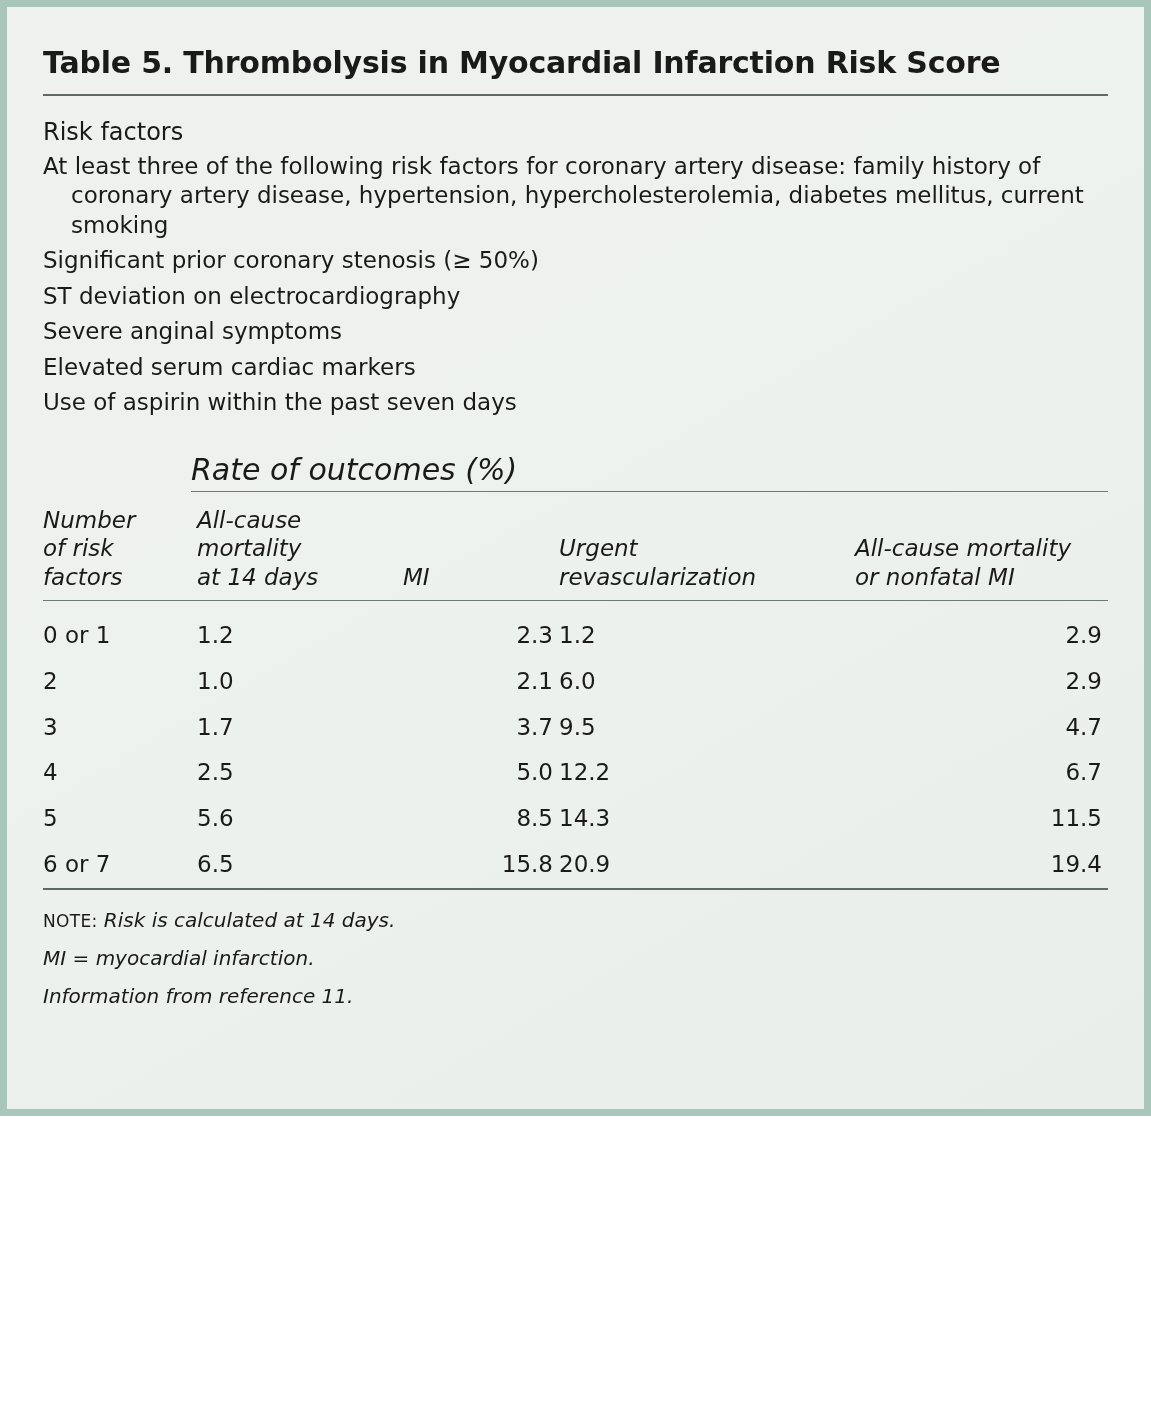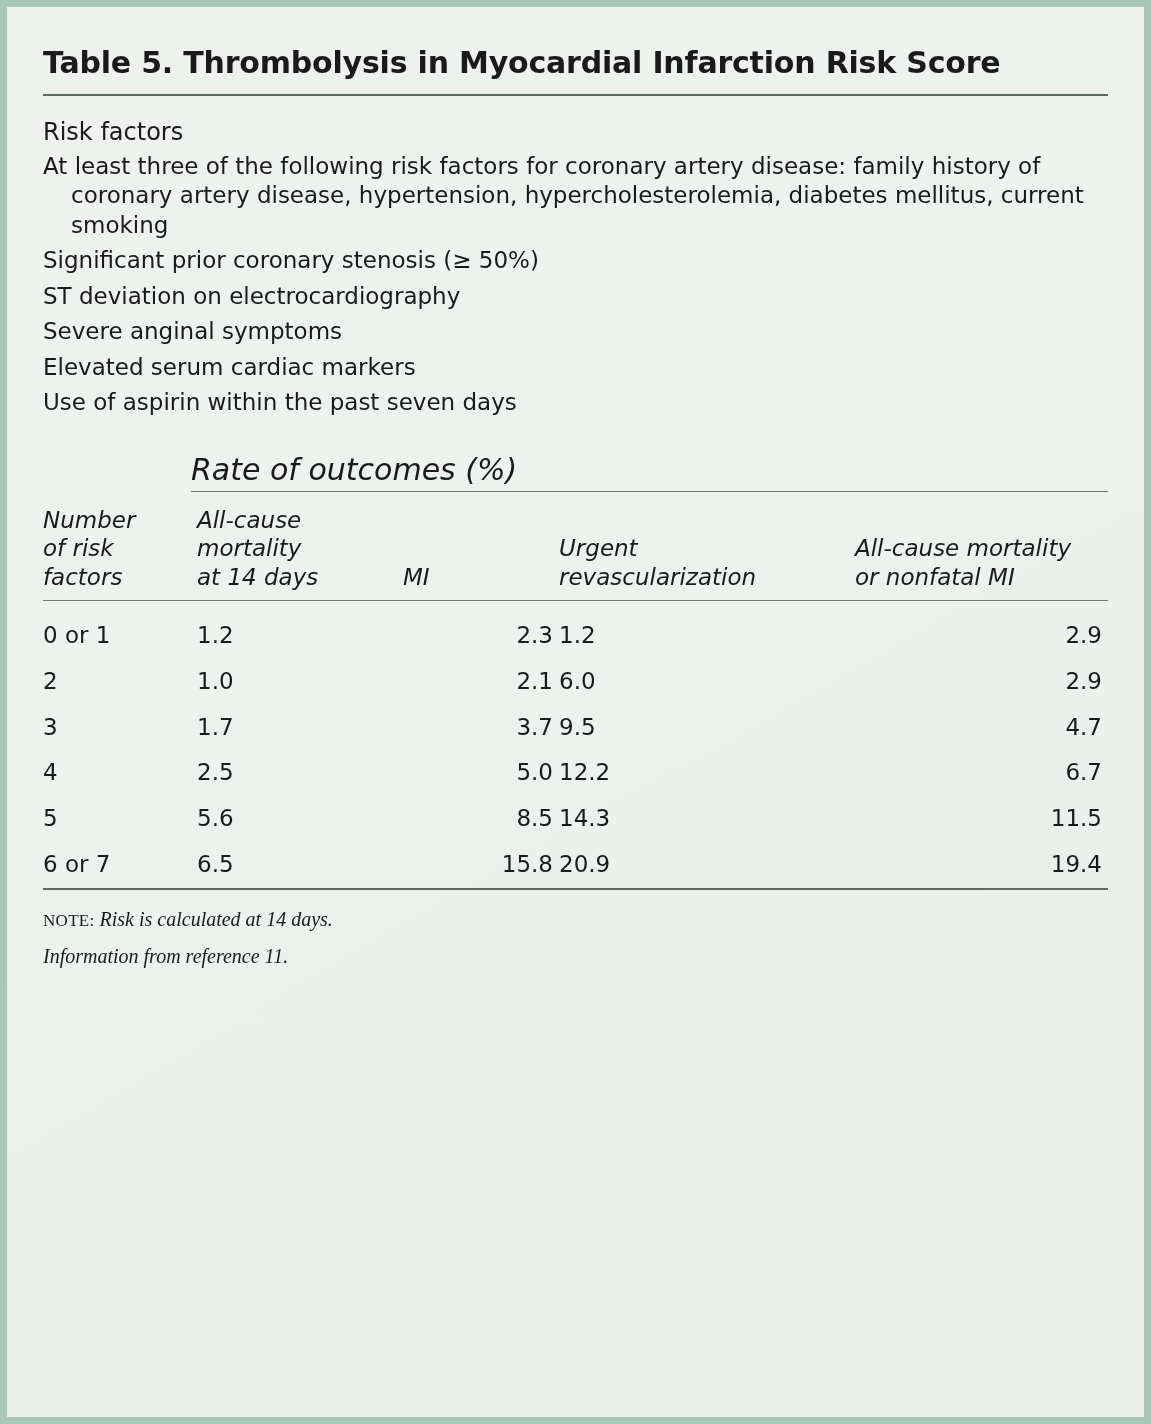--- a/index.html
+++ b/index.html
@@ -8,21 +8,21 @@
   }
   body {
     width: 1151px;
     height: 1424px;
     background: #ffffff;
     font-family: "DejaVu Sans", sans-serif;
   }
   .page {
     position: relative;
     width: 1151px;
-    height: 1424px;
+    height: 1116px;
     box-sizing: border-box;
     background: #404040;
     border: 7px solid #a8c6b9;
     overflow: hidden;
   }
   .inner {
     position: absolute;
     left: 0; top: 0; right: 0; bottom: 0;
     background: linear-gradient(150deg, #eef1ee 0%, #eef2ef 40%, #e9eeea 100%);
     padding: 30px 36px 0 36px;
@@ -104,21 +104,20 @@
   .col-mi { width: 150px; text-align: right; }
   .col-ur { width: 290px; }
   .col-ac { width: auto; }
   td.col-mi { text-align: right; padding-right: 30px; }
   td.col-ur { text-align: left; padding-left: 30px; }
   td.col-ac { text-align: right; padding-left: 10px; }
   th.col-ur { padding-left: 0; }
   th.col-ac { padding-left: 10px; }
   .notes {
     margin-top: 18px;
-    font-family: Liberation Serif, serif;
   }
   .note-line {
     font-size: 20px;
     font-style: italic;
     color: #1a1a1a;
     margin: 14px 0;
   }
   .note-line .lead {
     font-style: normal;
     font-size: 17px;
@@ -216,17 +215,18 @@
           </tr>
         </tbody>
       </table>
     </div>
 
     <div class="notes">
       <div class="note-line">
         <span class="lead">NOTE:</span>
         <span>Risk is calculated at 14 days.</span>
       </div>
+      <div class="note-line">MI = myocardial infarction.</div>
       <div class="note-line">Information from reference 11.</div>
     </div>
 
   </div>
 </div>
 
 </body></html>

